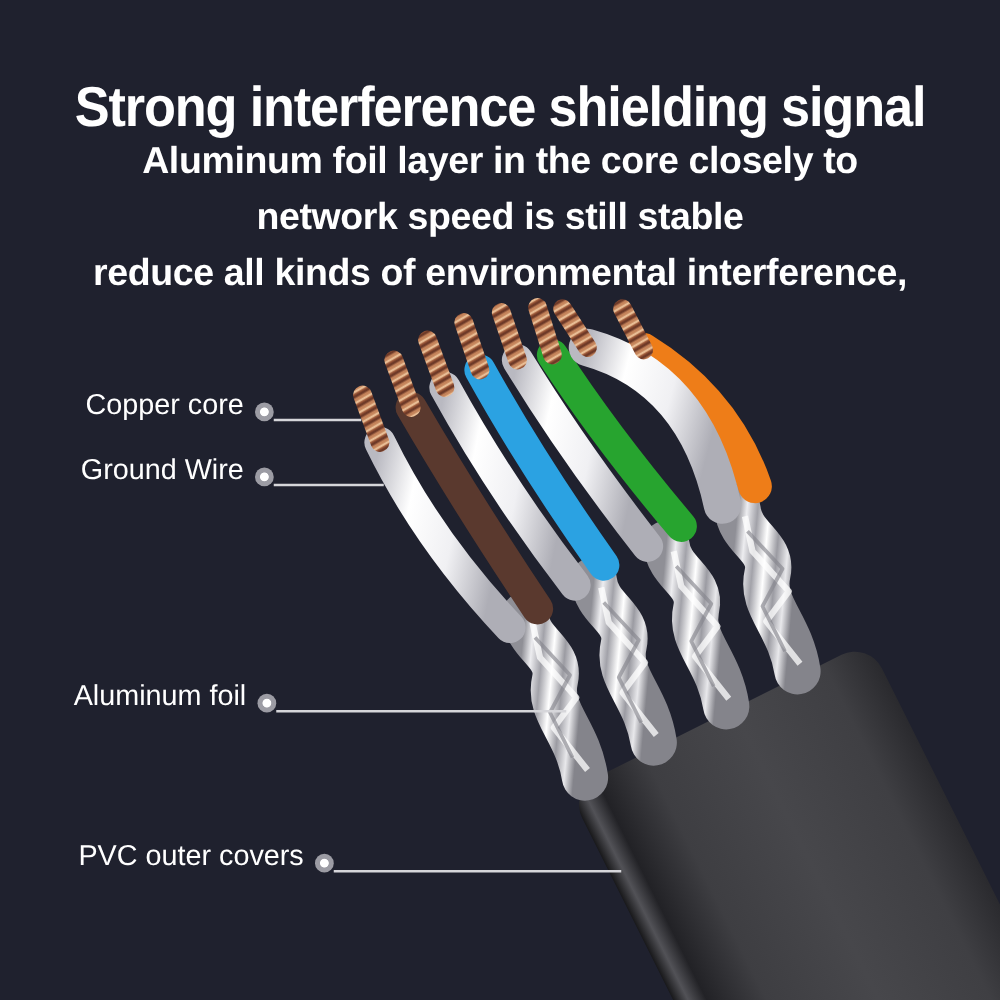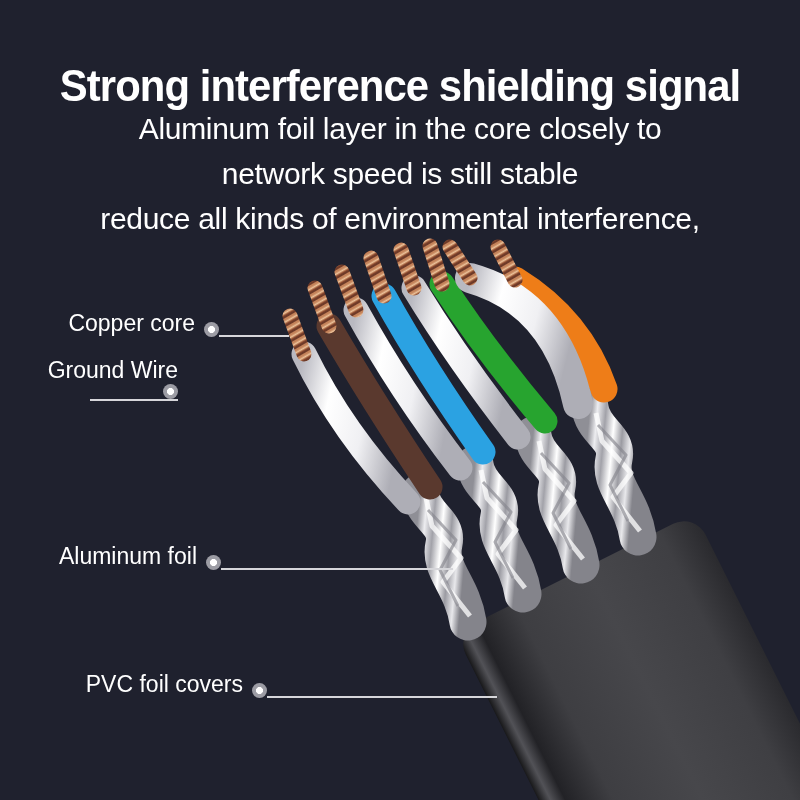--- a/index.html
+++ b/index.html
@@ -9,39 +9,39 @@
     font-family:"Liberation Sans","DejaVu Sans",sans-serif;
   }
   .title{
     position:absolute;top:30px;left:0;width:800px;text-align:center;
     font-size:45px;font-weight:800;letter-spacing:-1px;
     transform:scaleX(.93);transform-origin:50% 50%;
     white-space:nowrap;
   }
   .subtitle{
     position:absolute;top:106px;left:0;width:800px;text-align:center;
-    font-size:30px;font-weight:400;line-height:45px;letter-spacing:-0.3px;
+    font-size:30px;font-weight:700;line-height:45px;letter-spacing:-0.3px;
   }
   .cable-wrap{position:absolute;inset:0;}
   .callout{
     position:absolute;display:flex;align-items:flex-end;height:32px;
   }
   .callout-label{
     display:inline-block;text-align:right;
     font-size:23px;font-weight:400;white-space:nowrap;
   }
   .dot{
     width:15px;height:15px;border-radius:50%;margin-left:9px;flex:0 0 auto;
     background:radial-gradient(circle at 50% 50%, #ffffff 0 30%, #9c9ca4 36% 100%);
   }
   .cline{height:2px;flex:0 0 auto;}
   #c-copper{top:305px;left:55px;}
   #c-copper .callout-label{width:140px;}
   #c-copper .cline{width:70px;}
-  #c-ground{top:357px;left:38px;flex-direction:column;}
+  #c-ground{top:357px;left:55px;}
   #c-ground .callout-label{width:140px;}
   #c-ground .cline{width:88px;}
   #c-foil{top:538px;left:42px;}
   #c-foil .callout-label{width:155px;}
   #c-foil .cline{width:232px;}
   #c-pvc{top:666px;left:58px;}
   #c-pvc .callout-label{width:185px;}
   #c-pvc .cline{width:230px;}
 </style>
 </head>
@@ -146,16 +146,16 @@
   <span class="cline" style="background: rgb(214, 214, 218);"></span>
 </div>
 
 <div class="callout" id="c-foil">
   <span class="callout-label">Aluminum foil</span>
   <span class="dot"></span>
   <span class="cline" style="background: rgb(214, 214, 218);"></span>
 </div>
 
 <div class="callout" id="c-pvc">
-  <span class="callout-label">PVC foil covers</span>
+  <span class="callout-label">PVC outer covers</span>
   <span class="dot"></span>
   <span class="cline" style="background: rgb(214, 214, 218);"></span>
 </div>
 
 </body></html>

